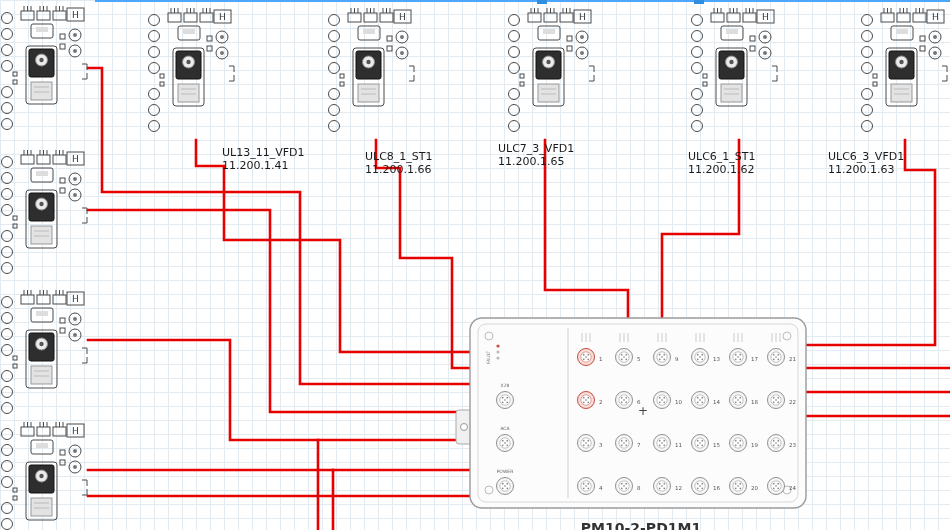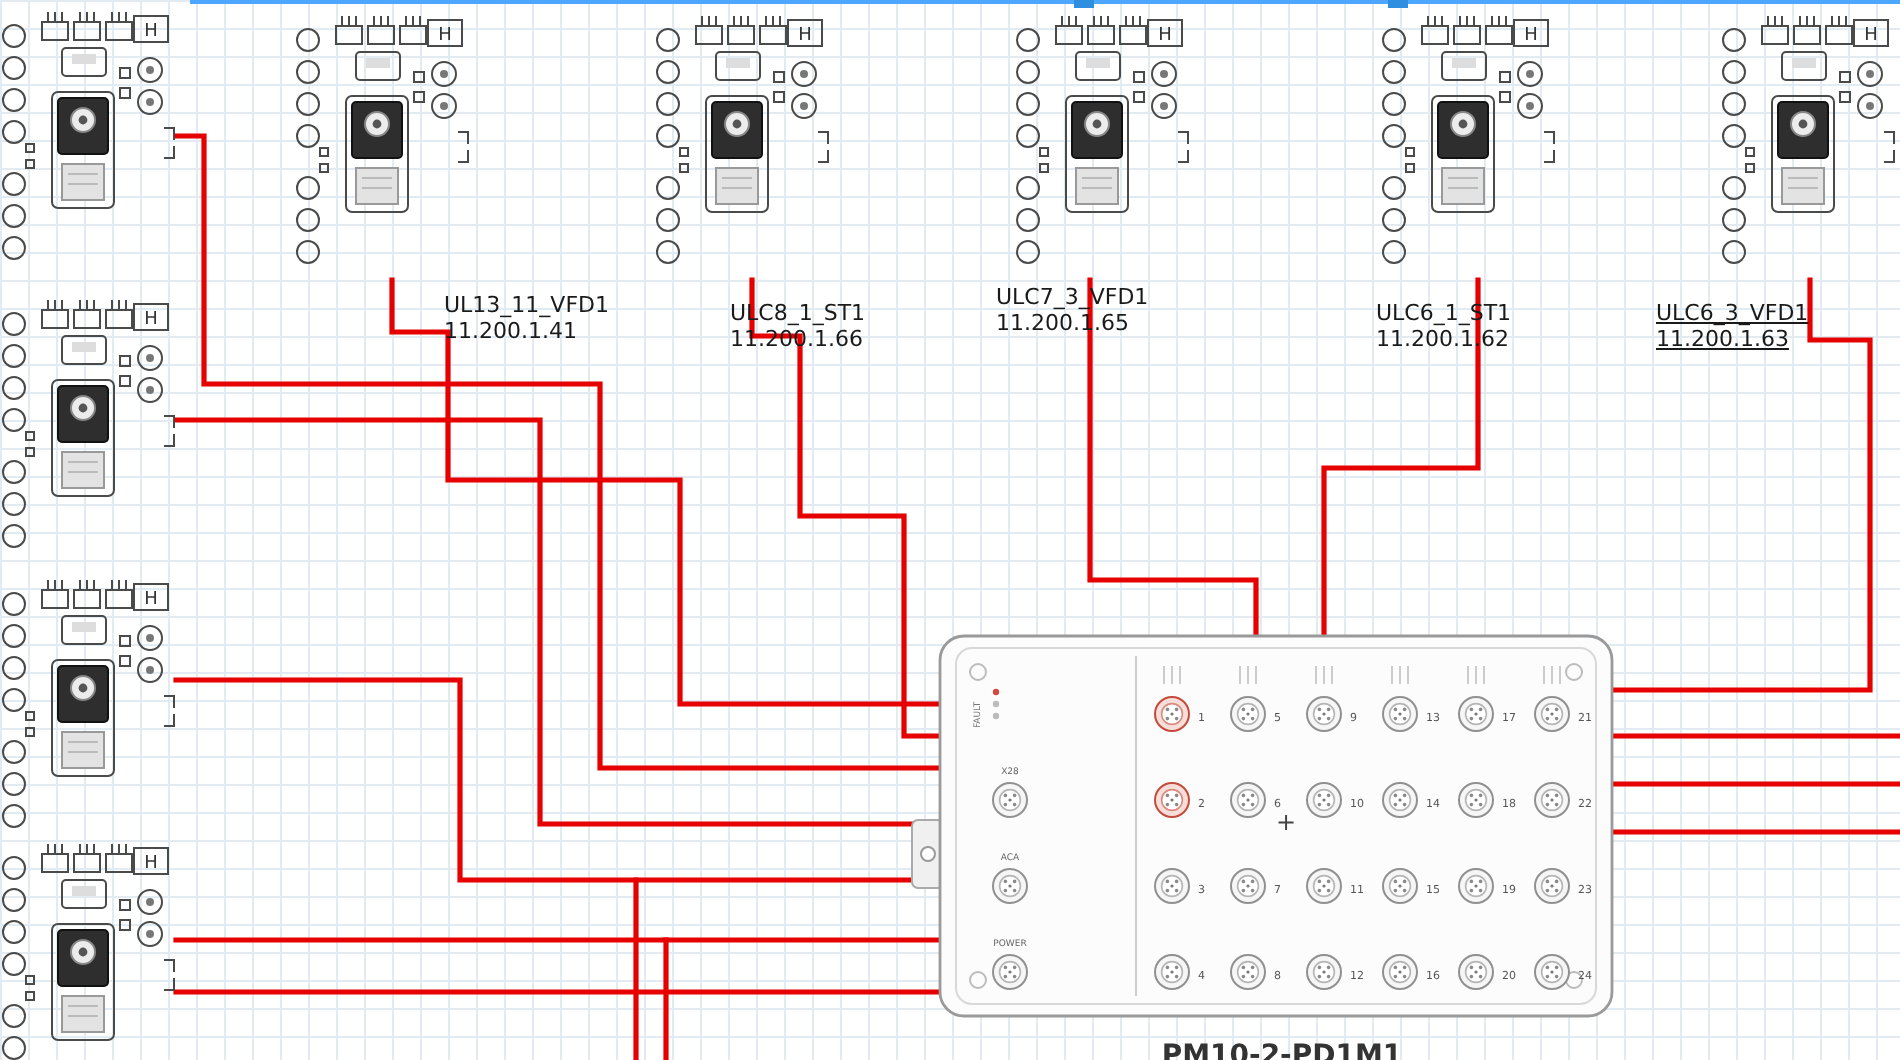--- a/index.html
+++ b/index.html
@@ -461,20 +461,20 @@
     <div>11.200.1.66</div>
   </div>
   <div class="dev-label" style="left:478px;top:142px;padding-left:20px;">
     <div>ULC7_3_VFD1</div>
     <div>11.200.1.65</div>
   </div>
   <div class="dev-label" style="left:648px;top:150px;margin-left:40px;">
     <div>ULC6_1_ST1</div>
     <div>11.200.1.62</div>
   </div>
-  <div class="dev-label" style="left:828px;top:150px;text-decoration:underline;">
+  <div class="dev-label" style="left:828px;top:150px;">
     <div>ULC6_3_VFD1</div>
     <div>11.200.1.63</div>
   </div>
 
   <div class="switch-label">PM10-2-PD1M1</div>
 
 </div>
 
 </body></html>

